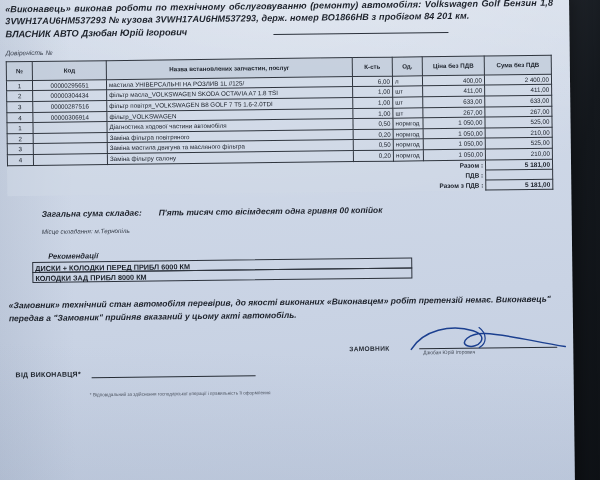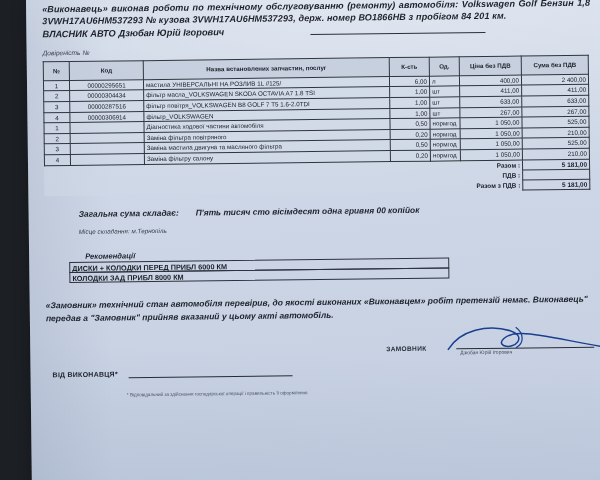--- a/index.html
+++ b/index.html
@@ -13,21 +13,20 @@
     position: relative;
   }
 
   
   #photo {
     position: absolute;
     inset: 0;
     background:
       linear-gradient(107deg, rgba(0,0,0,0) 88%, rgba(20,24,30,0.92) 93%, #14181e 100%),
       linear-gradient(180deg, #c3cee0 0%, #c8d2e2 18%, #ccd6e6 45%, #c6d0e1 72%, #bfcade 100%);
-    margin-left: 37px;
   }
 
   
   #dark-edge {
     position: absolute;
     top: -20px;
     right: -40px;
     width: 120px;
     height: 540px;
     background: linear-gradient(100deg, #2b3038 0%, #14181d 40%, #0c0f13 100%);

